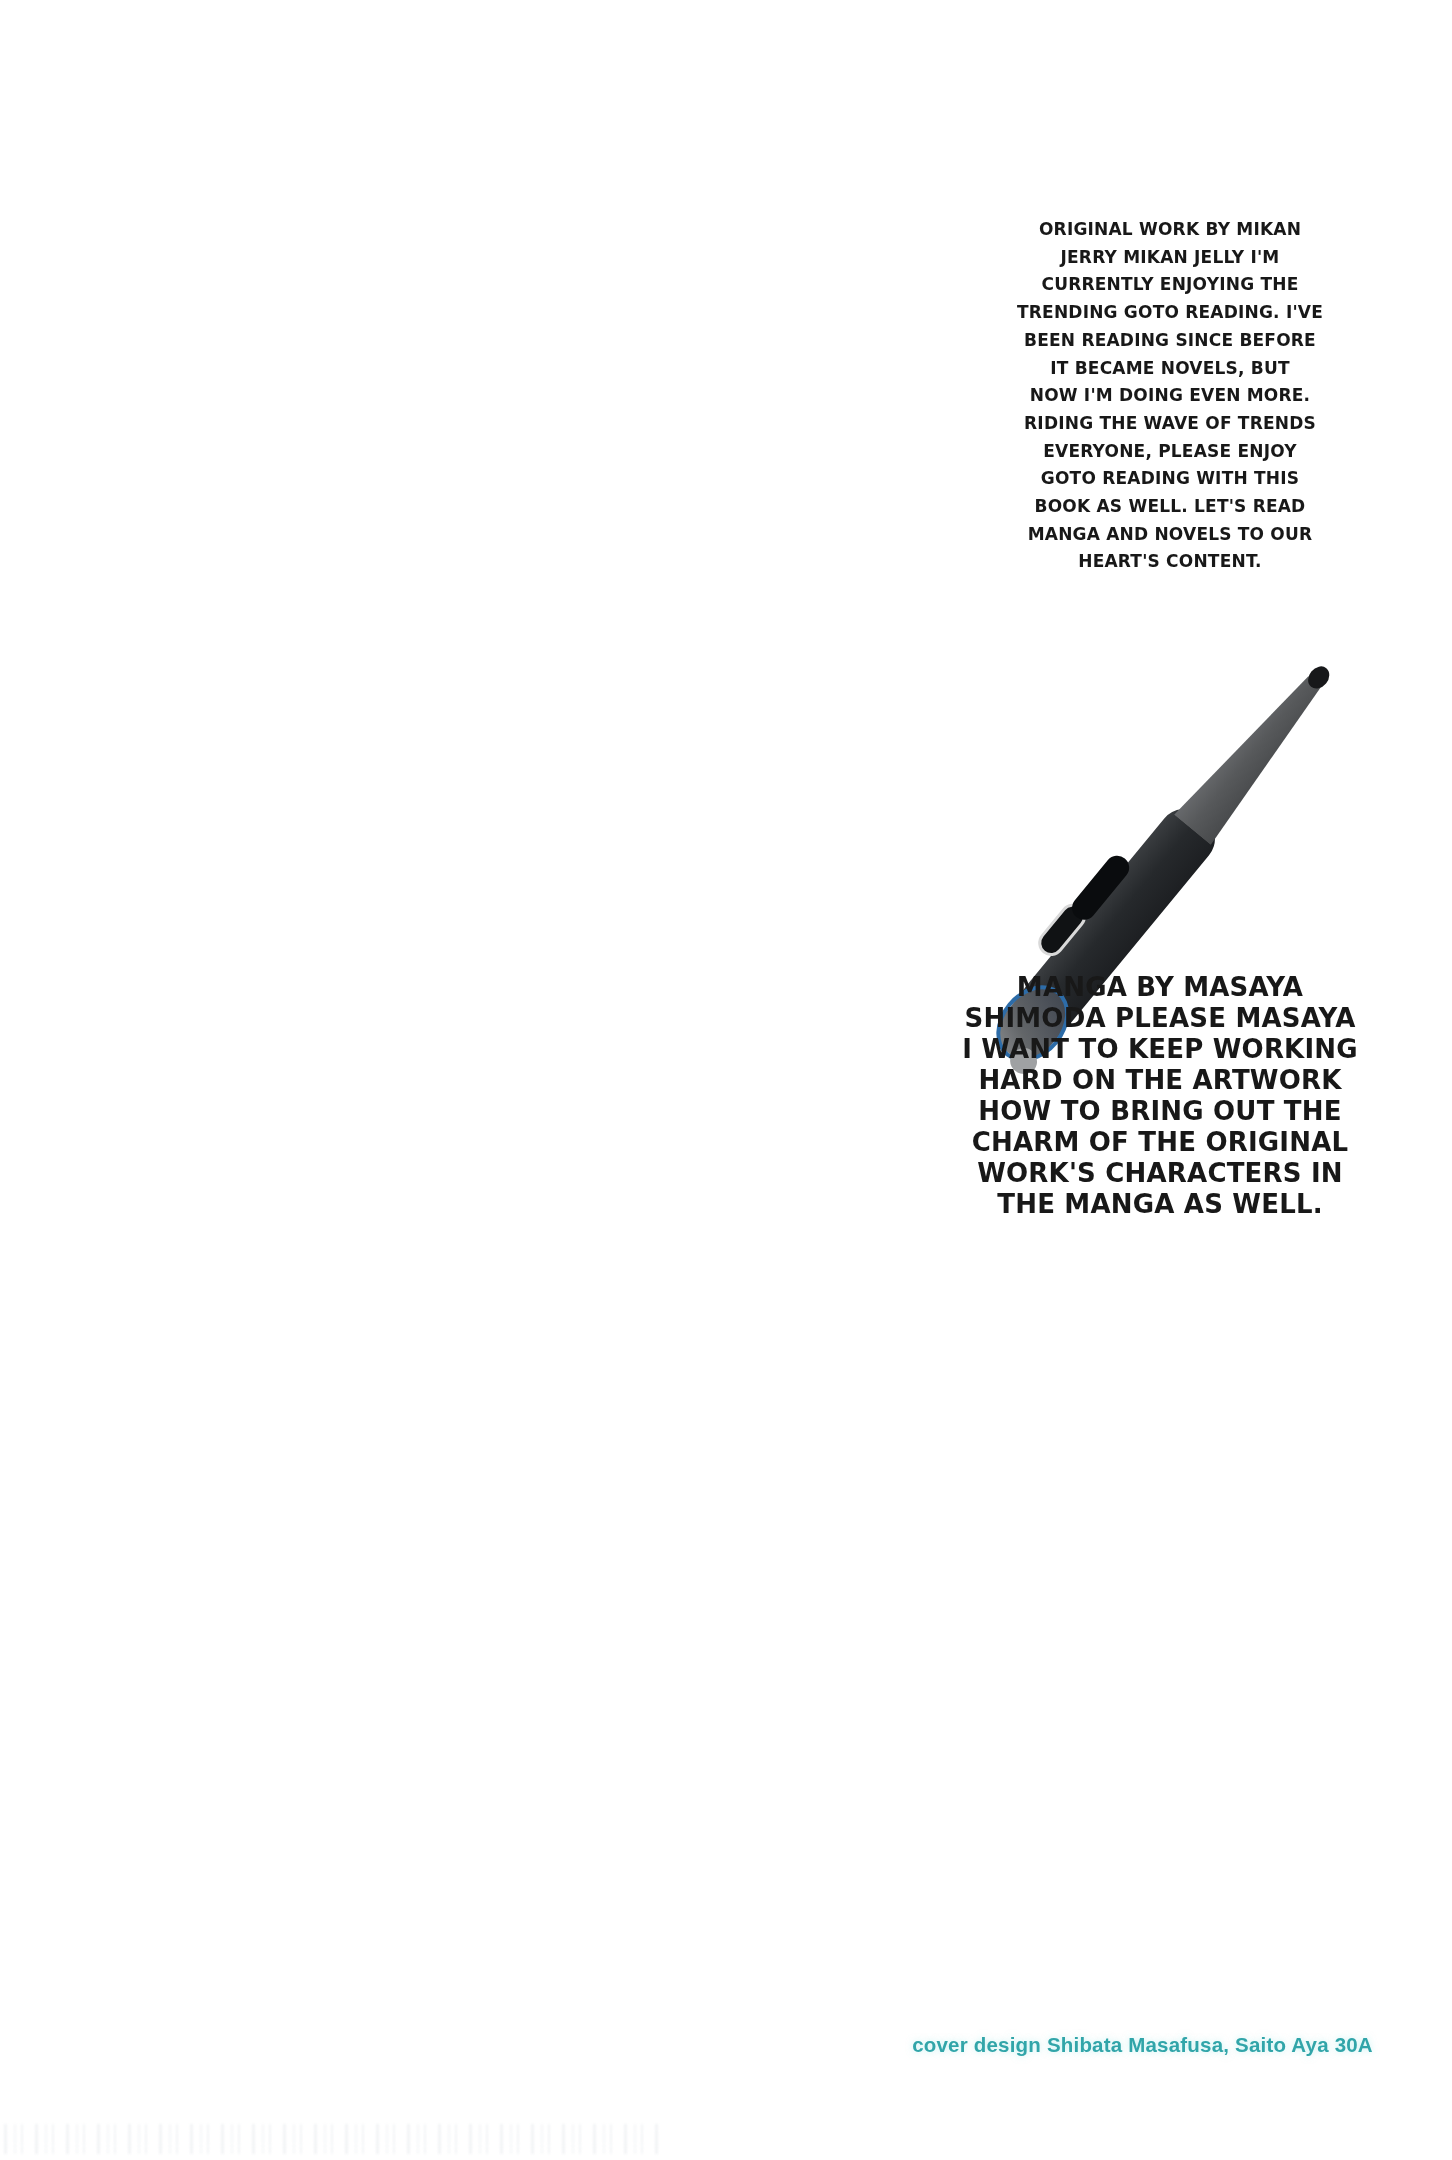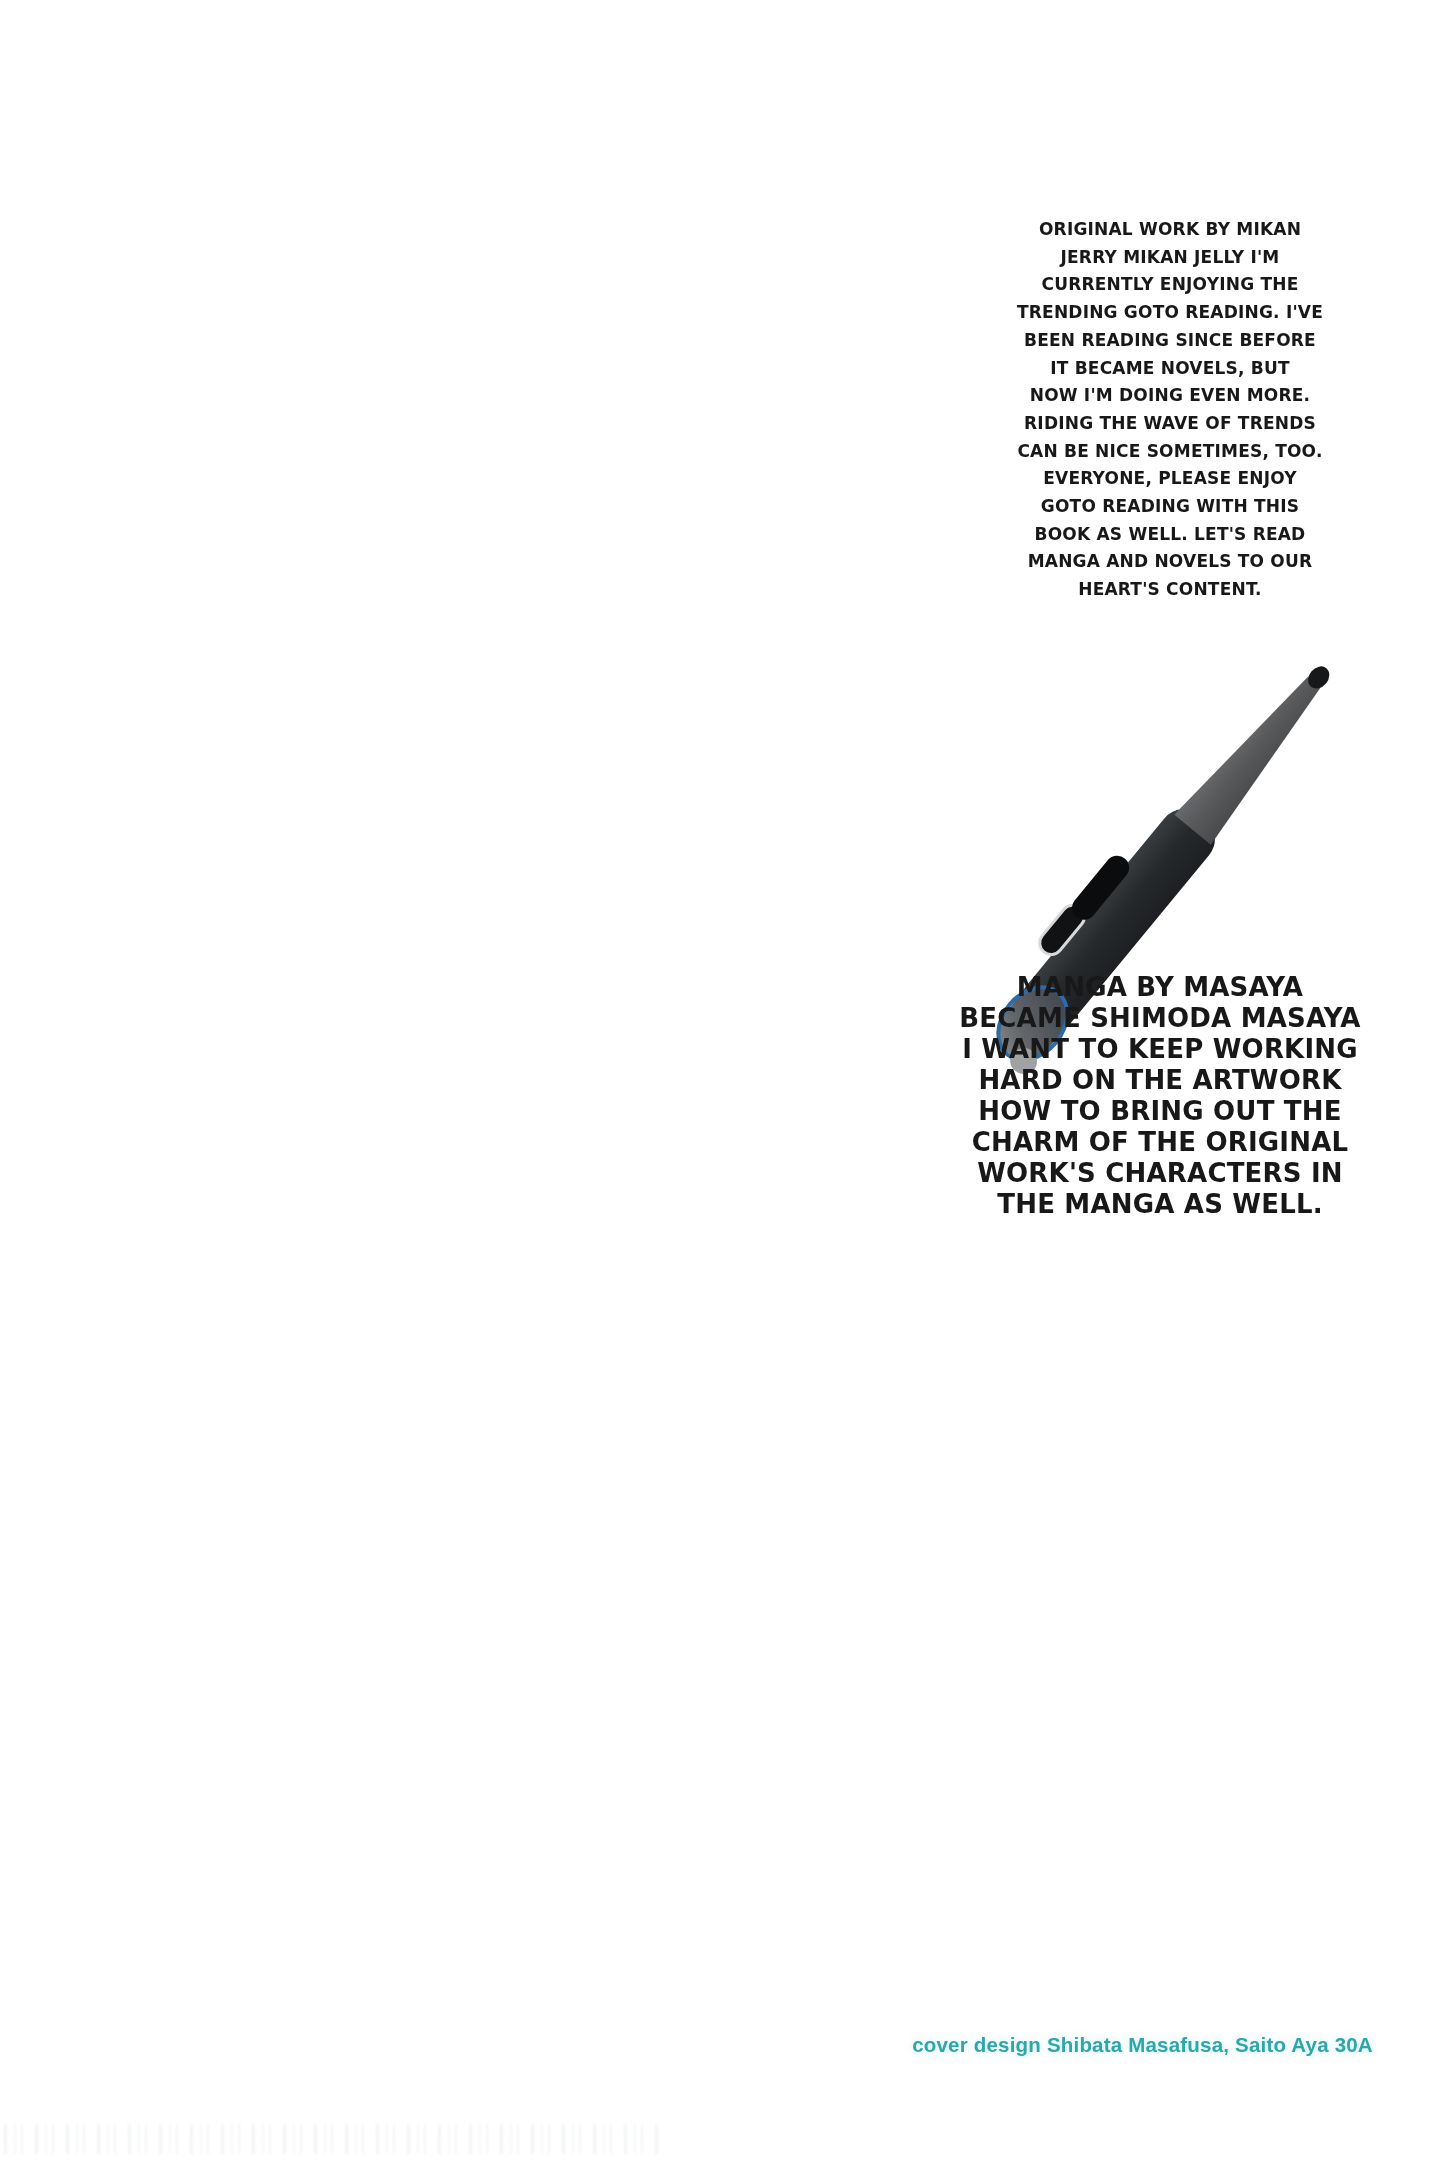--- a/index.html
+++ b/index.html
@@ -157,41 +157,40 @@
 
   <section class="note note-original">
     <div class="note-line">ORIGINAL WORK BY MIKAN</div>
     <div class="note-line">JERRY MIKAN JELLY I'M</div>
     <div class="note-line">CURRENTLY ENJOYING THE</div>
     <div class="note-line">TRENDING GOTO READING. I'VE</div>
     <div class="note-line">BEEN READING SINCE BEFORE</div>
     <div class="note-line">IT BECAME NOVELS, BUT</div>
     <div class="note-line">NOW I'M DOING EVEN MORE.</div>
     <div class="note-line">RIDING THE WAVE OF TRENDS</div>
-    <div class="note-line">CAN BE NICE SOMETIMES, TOO.</div>
     <div class="note-line">EVERYONE, PLEASE ENJOY</div>
     <div class="note-line">GOTO READING WITH THIS</div>
     <div class="note-line">BOOK AS WELL. LET'S READ</div>
     <div class="note-line">MANGA AND NOVELS TO OUR</div>
     <div class="note-line">HEART'S CONTENT.</div>
   </section>
 
   <div class="pen">
     <div class="pen-grip"></div>
     <div class="pen-switch-capsule"></div>
     <div class="pen-switch-rocker"></div>
     <div class="pen-end-face"></div>
     <div class="pen-end-facet"></div>
     <div class="pen-barrel"></div>
     <div class="pen-nib"></div>
   </div>
 
   <section class="note note-manga">
     <div class="note-line">MANGA BY MASAYA</div>
-    <div class="note-line">BECAME SHIMODA MASAYA</div>
+    <div class="note-line">SHIMODA PLEASE MASAYA</div>
     <div class="note-line">I WANT TO KEEP WORKING</div>
     <div class="note-line">HARD ON THE ARTWORK</div>
     <div class="note-line">HOW TO BRING OUT THE</div>
     <div class="note-line">CHARM OF THE ORIGINAL</div>
     <div class="note-line">WORK'S CHARACTERS IN</div>
     <div class="note-line">THE MANGA AS WELL.</div>
   </section>
 
   <footer class="credits">
     <div>cover design Shibata Masafusa, Saito Aya 30A</div>

